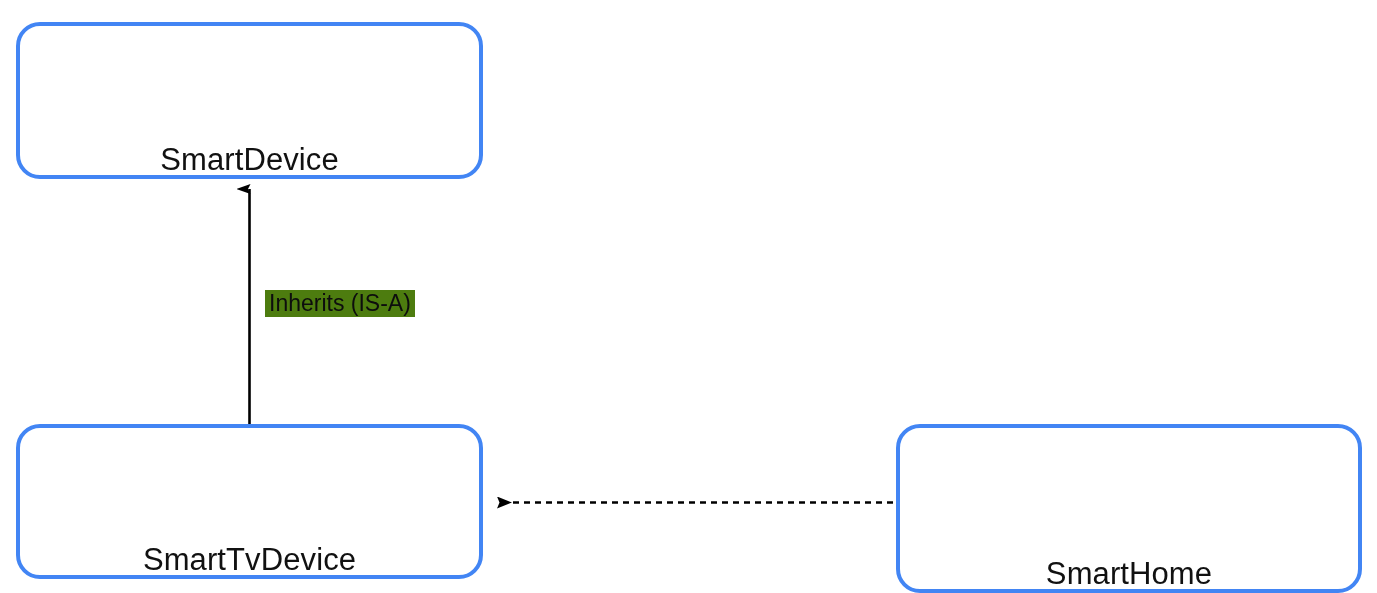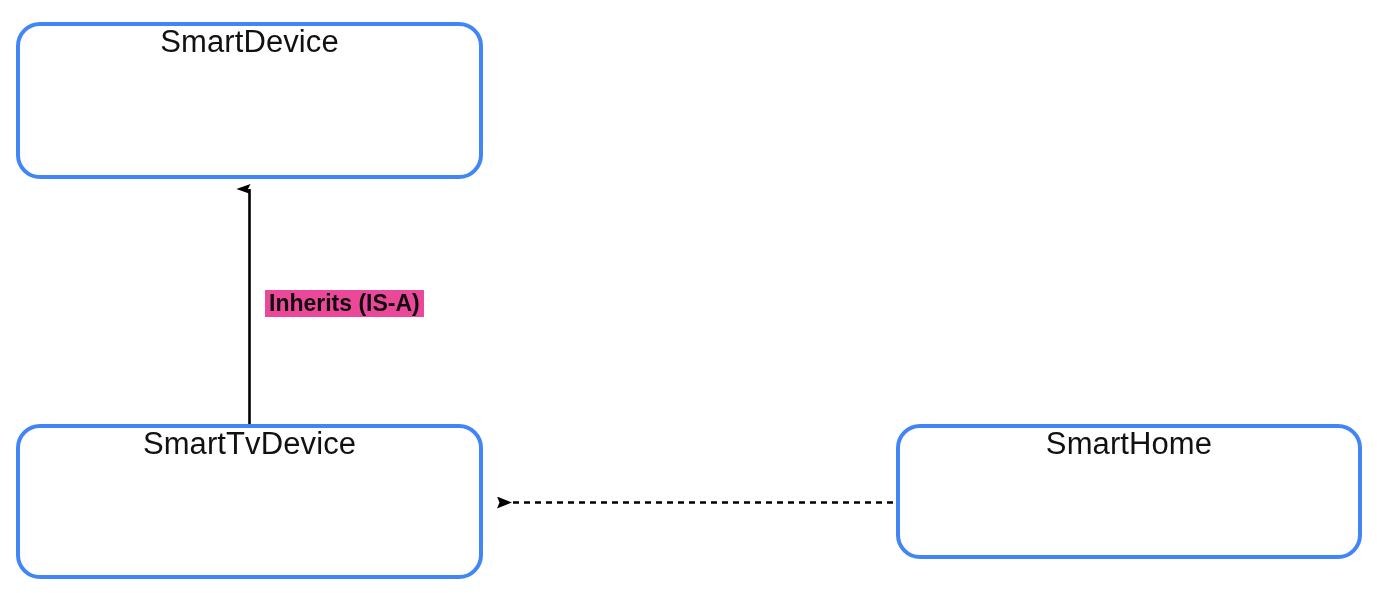--- a/index.html
+++ b/index.html
@@ -21,58 +21,58 @@
   }
   
   .node {
     position: absolute;
     box-sizing: border-box;
     background: #ffffff;
     border-style: solid;
     border-width: 4px;
     border-radius: 24px;
     display: flex;
-    align-items: flex-start;
+    align-items: flex-end;
     justify-content: center;
   }
   .node-label {
     font-family: "Liberation Sans", sans-serif;
     font-size: 31px;
     font-weight: 400;
     letter-spacing: 0.1px;
     color: #111111;
     line-height: 1;
     white-space: nowrap;
     user-select: none;
   }
   #node-smartdevice   { left: 16px;  top: 22px;  width: 467px; height: 157px; }
   #node-smarttvdevice { left: 16px;  top: 424px; width: 467px; height: 155px; }
-  #node-smarthome     { left: 896px; top: 424px; width: 466px; height: 135px; }
+  #node-smarthome     { left: 896px; top: 424px; width: 466px; height: 169px; }
 
   
   #edge-layer {
     position: absolute;
     left: 0;
     top: 0;
     width: 1377px;
     height: 593px;
     pointer-events: none;
   }
   #edge-layer .edge-hit { pointer-events: auto; }
 
   
   .edge-label {
     position: absolute;
     font-family: "Liberation Sans", sans-serif;
     font-size: 23px;
-    font-weight: 700;
+    font-weight: 400;
     color: #0d0d0d;
     line-height: 1;
     white-space: nowrap;
-    background: #ec4899;
+    background: #4d7c0f;
     user-select: none;
   }
   #label-inherits {
     left: 265px;
     top: 290px;
     padding: 2px 4px;
   }
   #label-contains {
     left: 537px;
     top: 458px;

